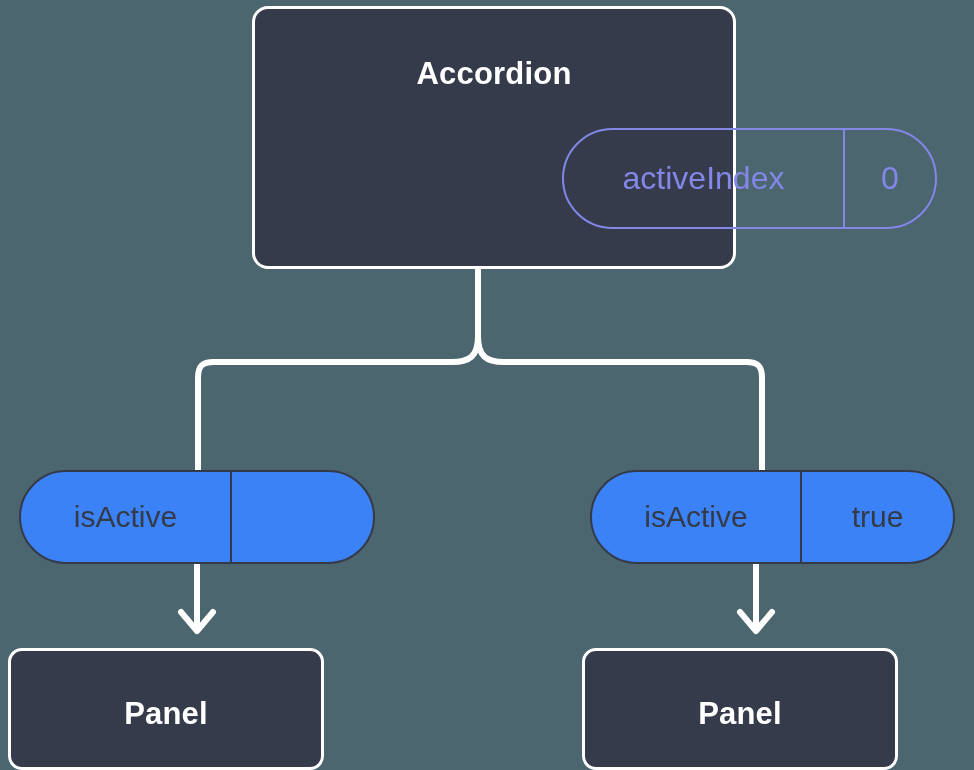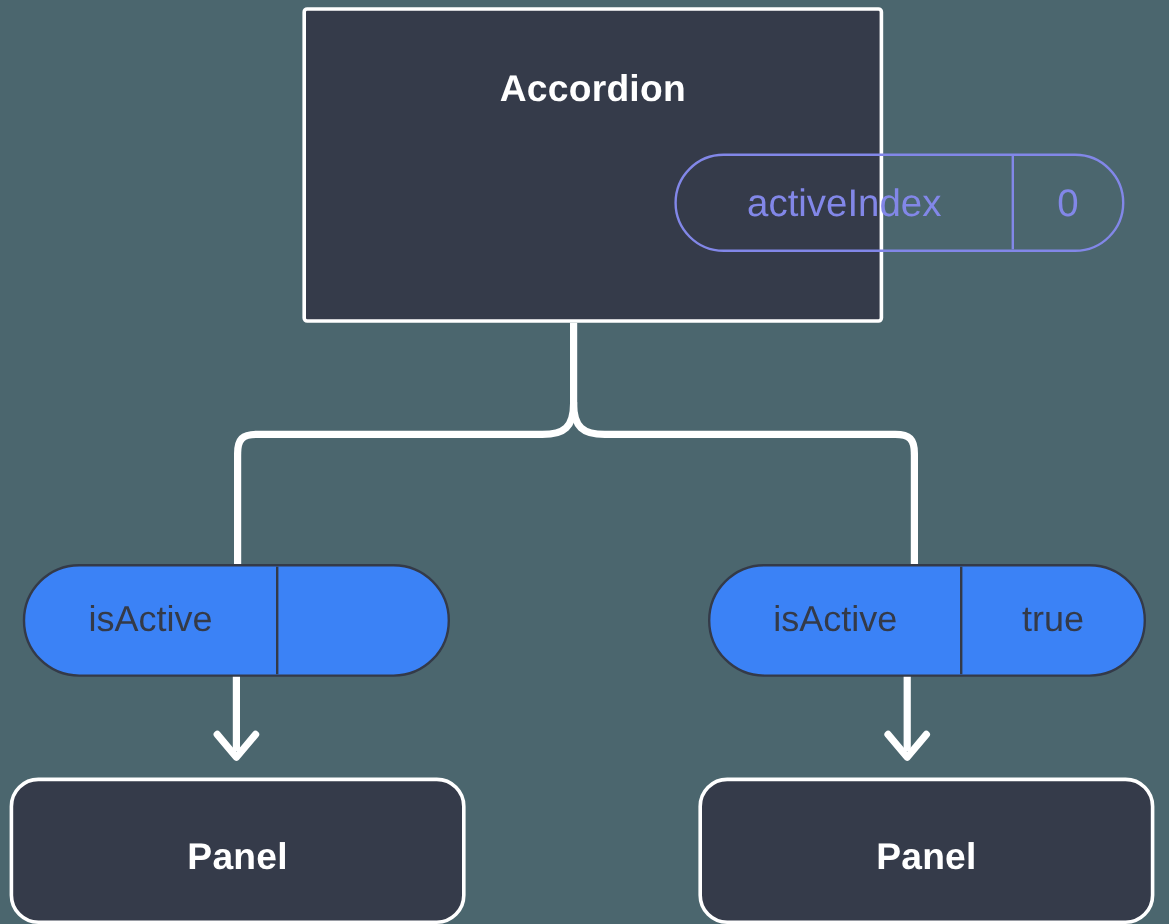--- a/index.html
+++ b/index.html
@@ -30,21 +30,21 @@
     height: 770px;
     pointer-events: none;
   }
 
   
   .node-box {
     position: absolute;
     box-sizing: border-box;
     background: #353b4a;
     border: 3px solid #ffffff;
-    border-radius: 4px;
+    border-radius: 16px;
   }
   .node-title {
     position: absolute;
     left: 0;
     right: 0;
     text-align: center;
     color: #ffffff;
     font-size: 31px;
     font-weight: 700;
     letter-spacing: 0.2px;
@@ -54,23 +54,23 @@
   #accordion-box {
     left: 252px;
     top: 6px;
     width: 484px;
     height: 263px;
   }
   #accordion-box .node-title { top: 47px; }
 
   .panel-box {
     top: 648px;
-    width: 380px;
+    width: 316px;
     height: 122px;
-    border-radius: 24px;
+    border-radius: 14px;
   }
   .panel-box .node-title { top: 45px; }
   #panel-left  { left: 8px; }
   #panel-right { left: 582px; }
 
   
   .pill {
     position: absolute;
     box-sizing: border-box;
     display: flex;
@@ -84,21 +84,21 @@
     justify-content: center;
     white-space: nowrap;
     box-sizing: border-box;
   }
 
   
   #state-pill-activeindex {
     left: 307px;
     top: 119px;
     width: 375px;
-    height: 82px;
+    height: 101px;
     border: 2px solid #8287e8;
     background: transparent;
   }
   #state-pill-activeindex .pill-key {
     width: 281px;
     color: #8287e8;
     font-size: 32px;
     border-right: 2px solid #8287e8;
   }
   #state-pill-activeindex .pill-val {

